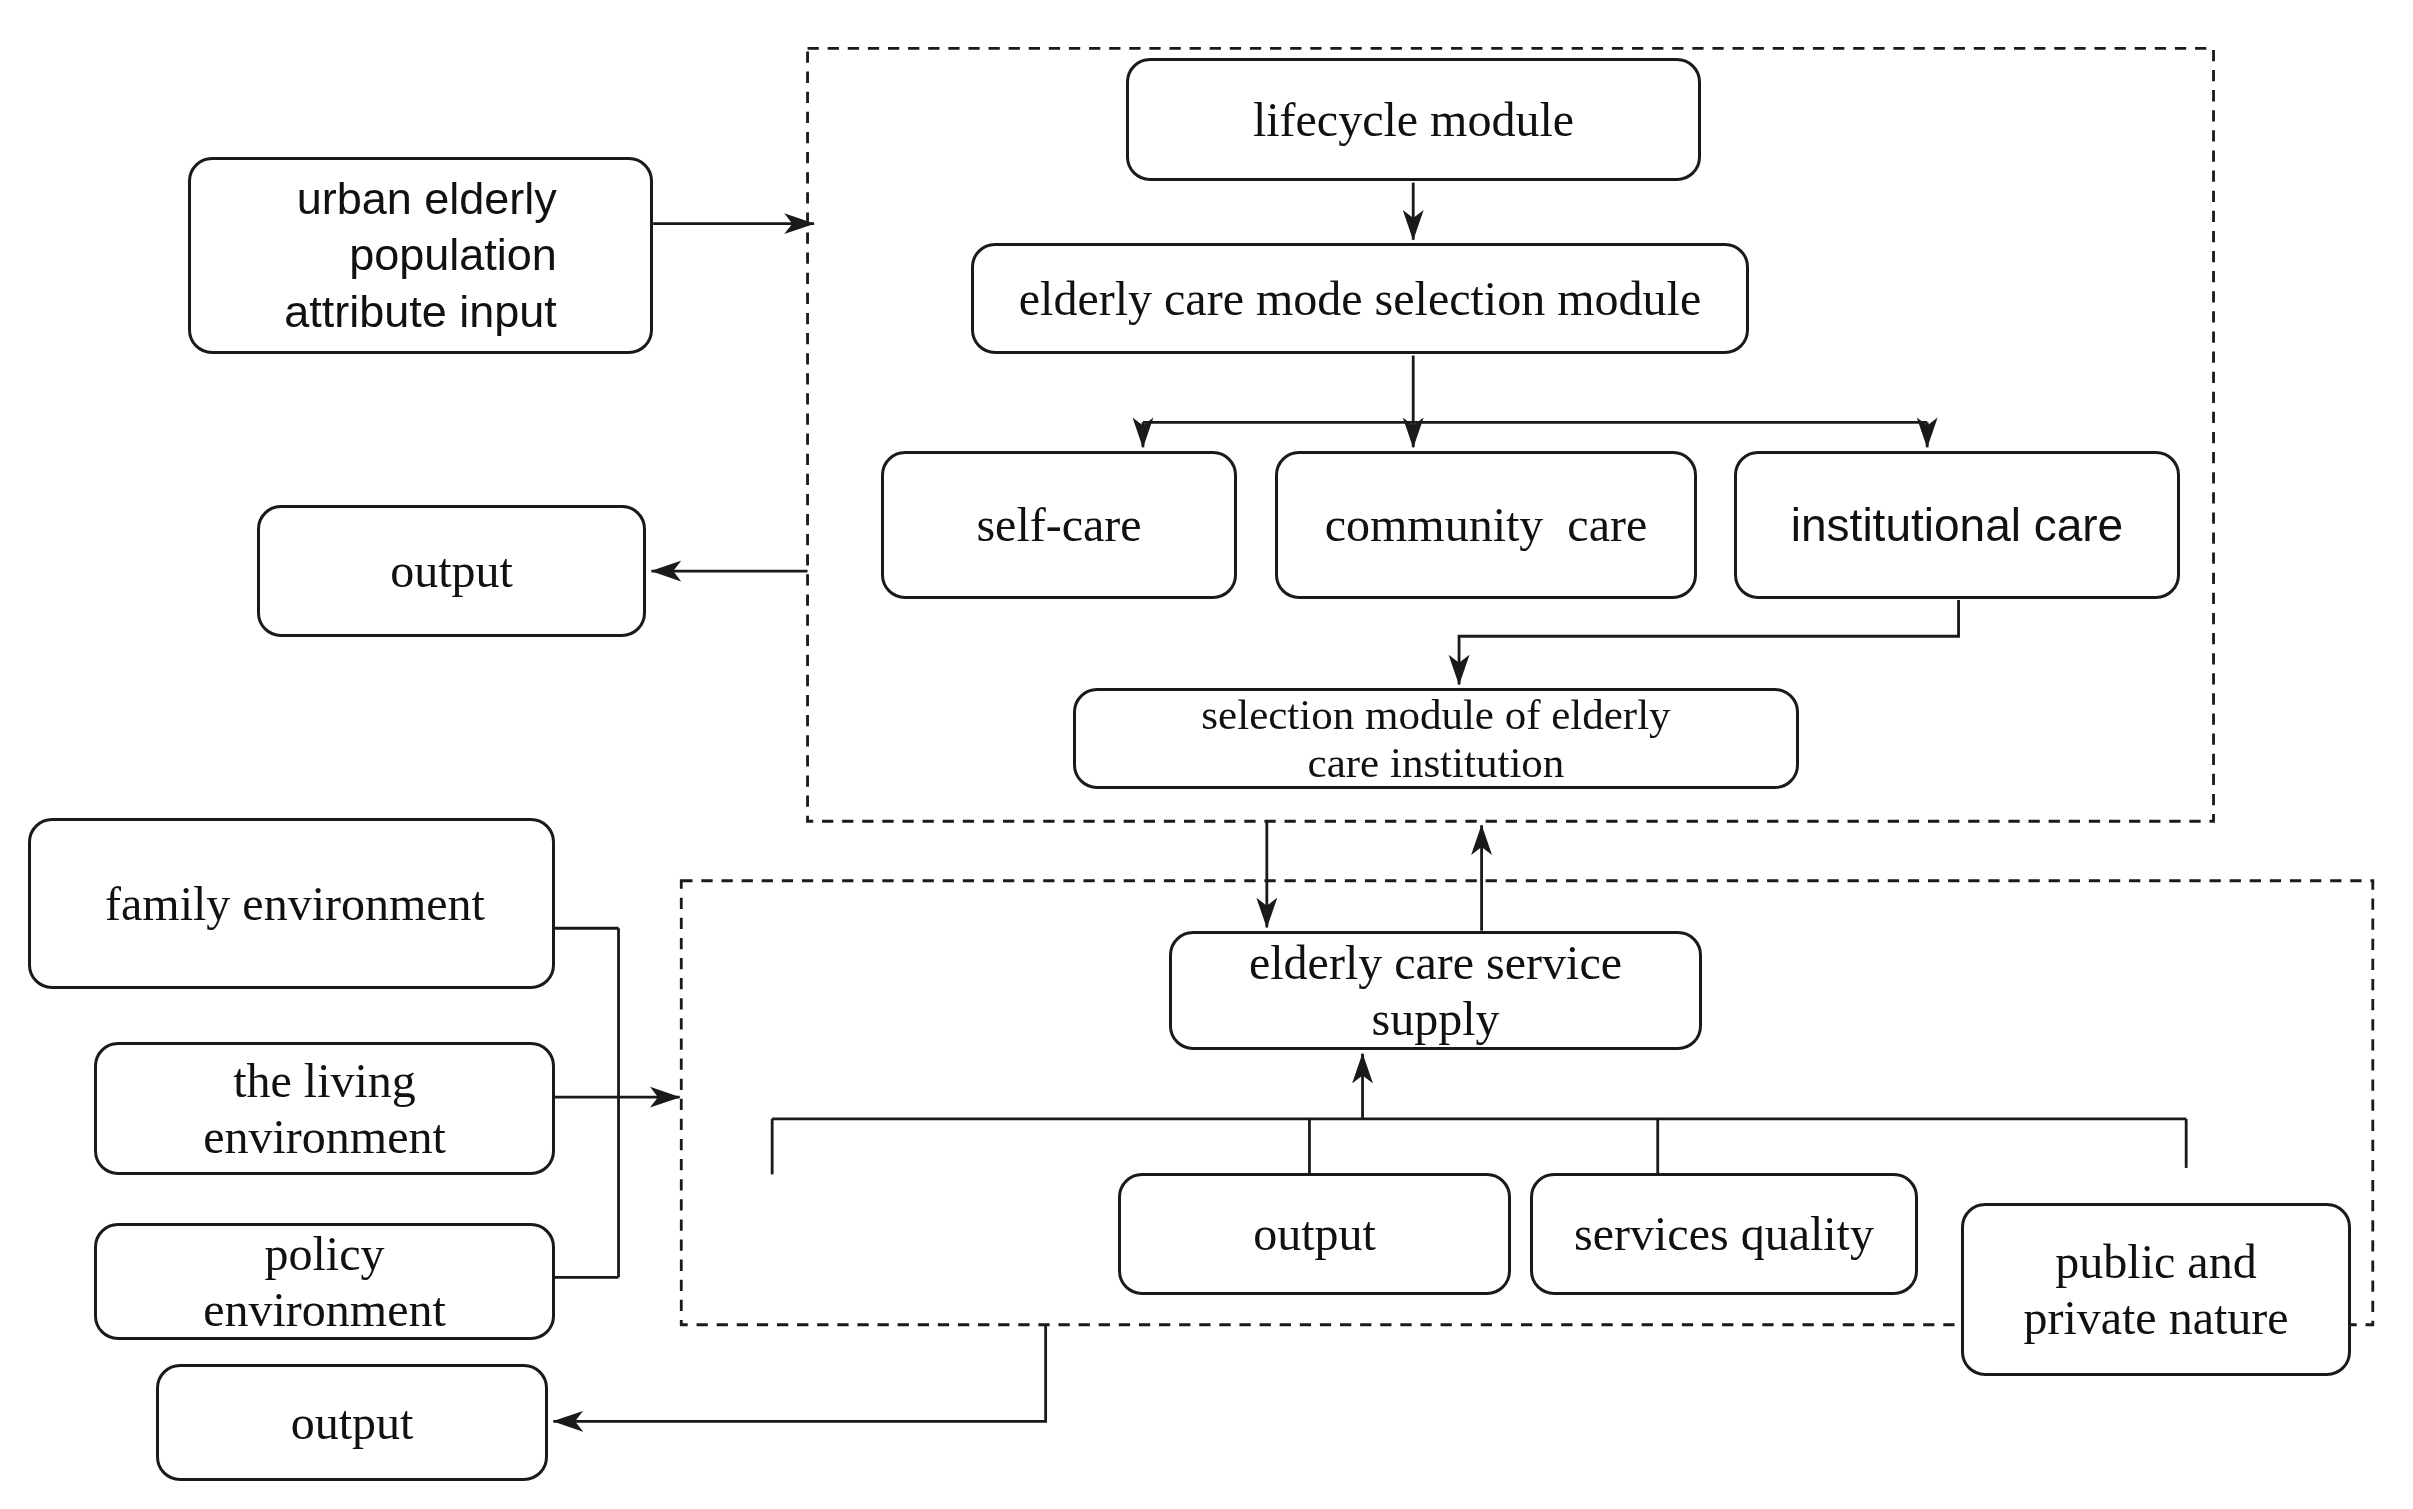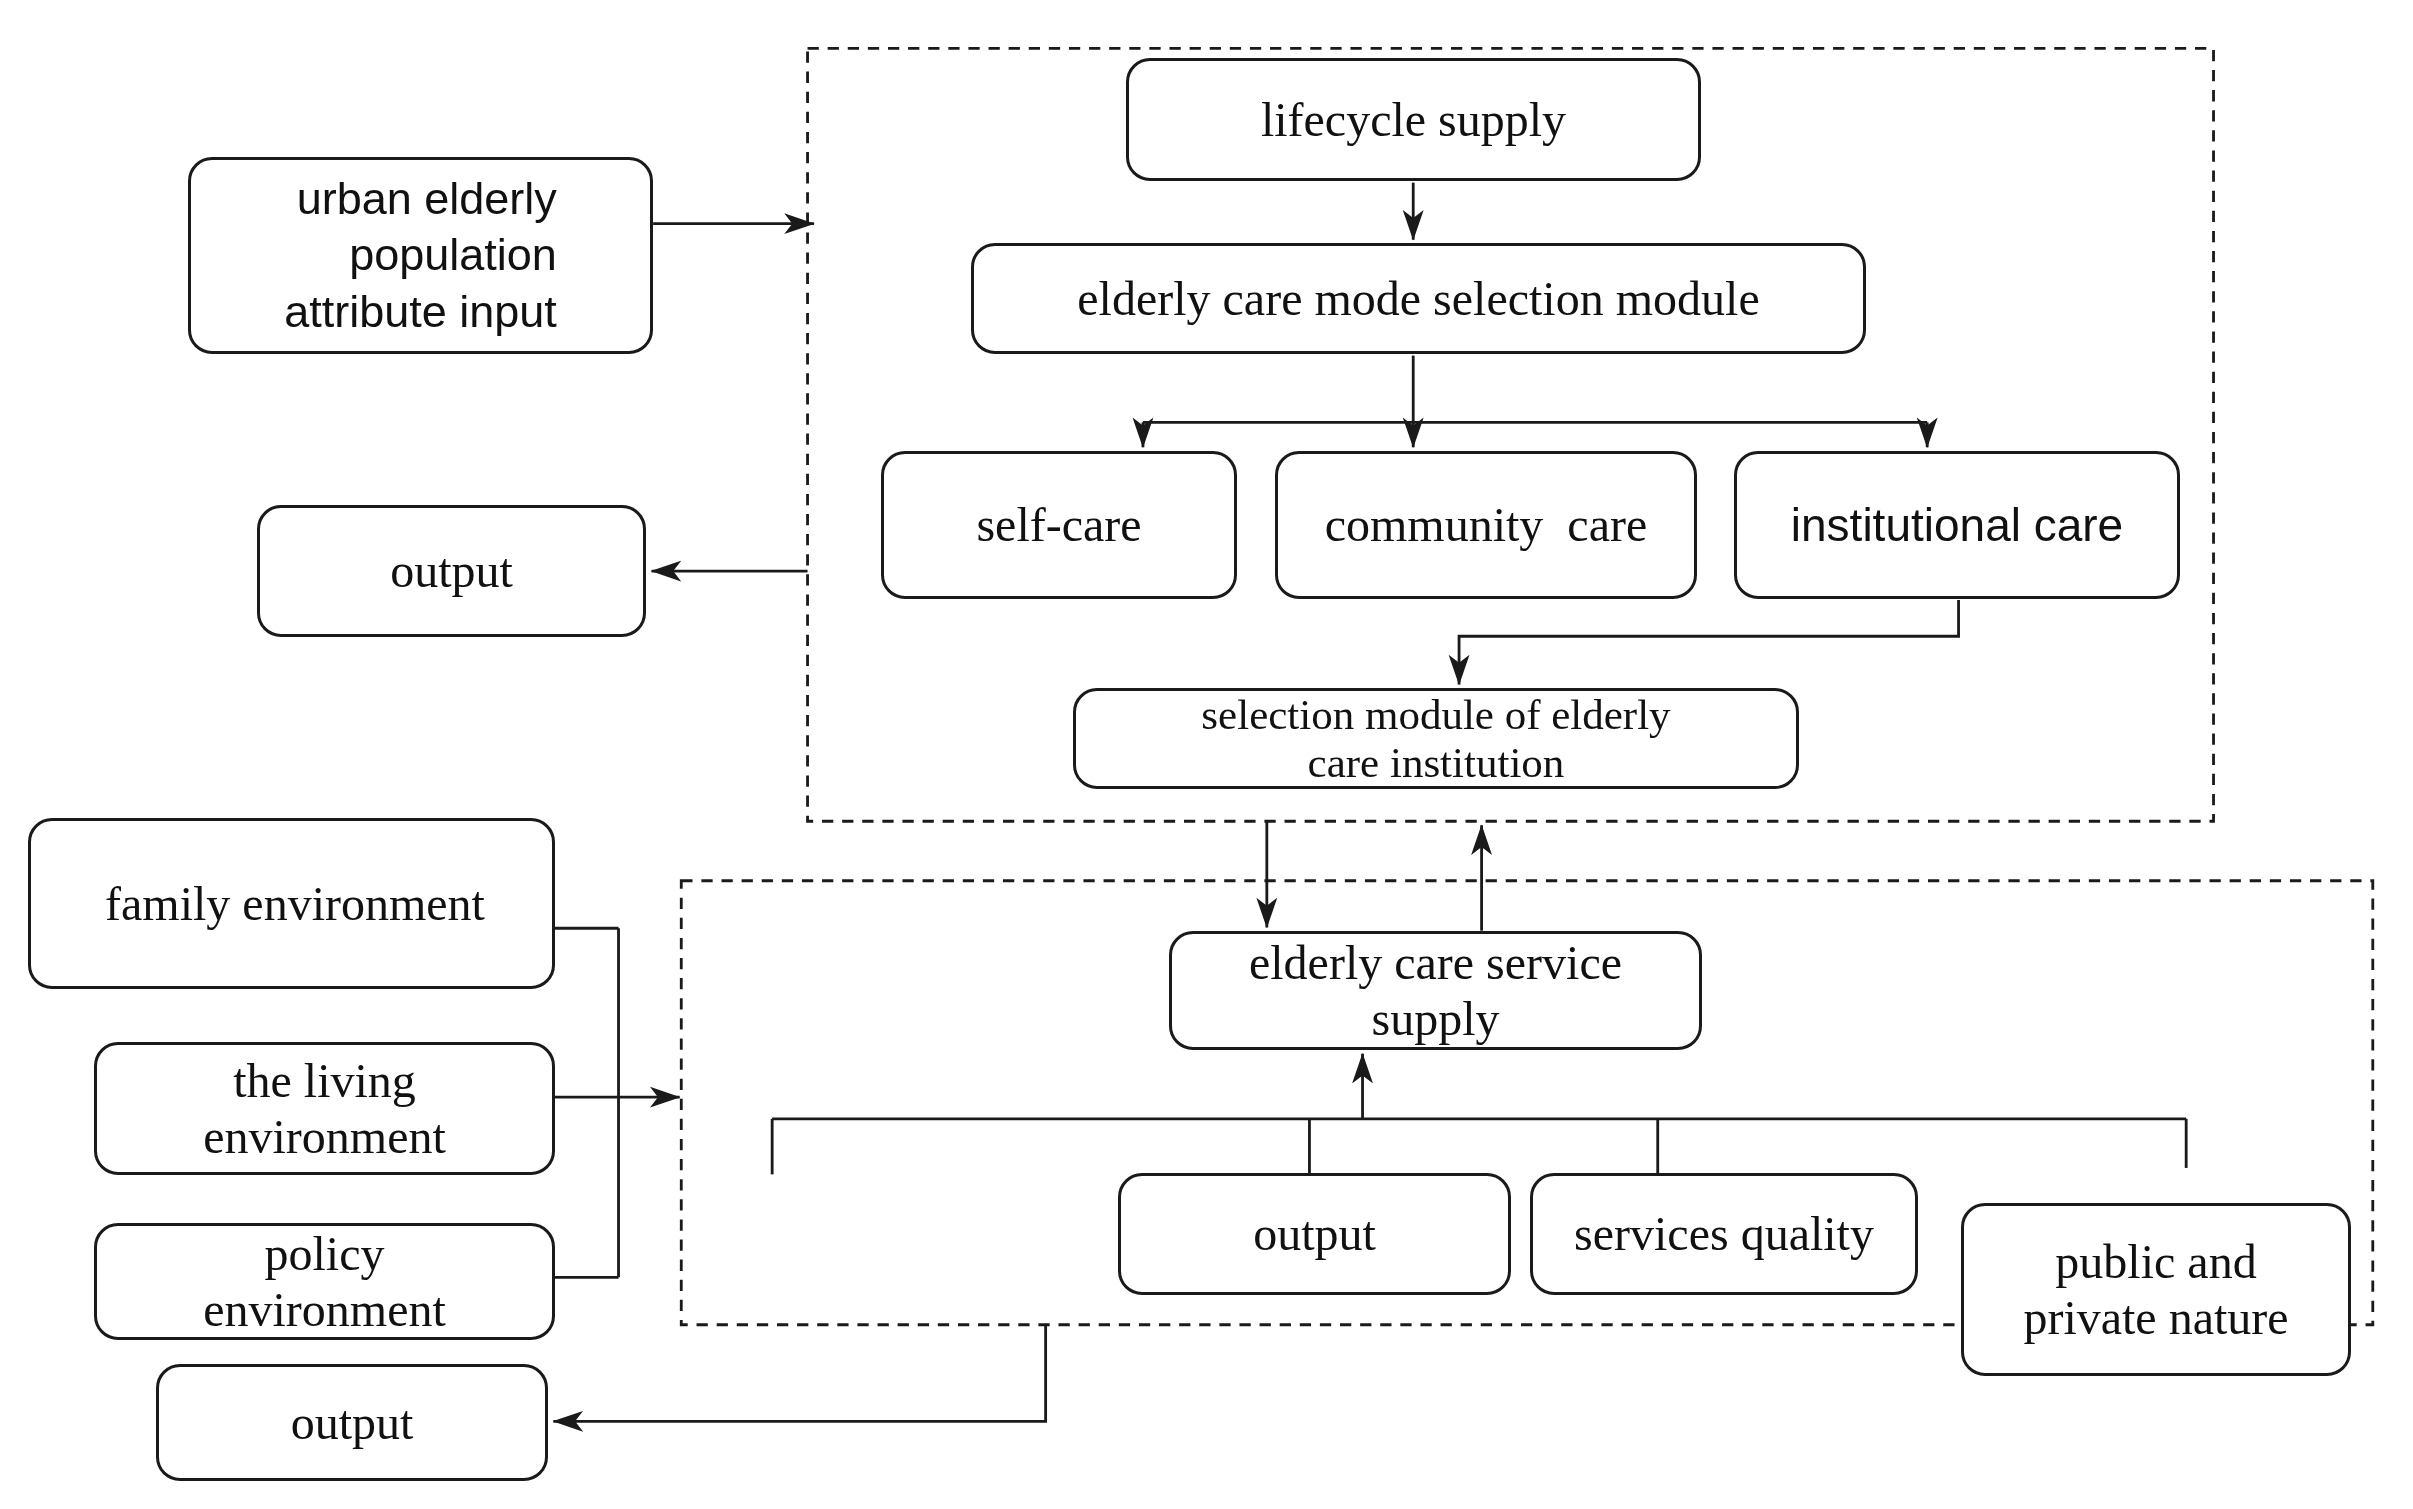--- a/index.html
+++ b/index.html
@@ -26,21 +26,21 @@
     white-space: pre-wrap;
     line-height: 1.15;
     font-size: 48px;
   }
   .serif { font-family: "Liberation Serif", serif; }
   .sans  { font-family: "Liberation Sans", sans-serif; text-align: right; }
 
   #b-urban        { left: 188px;  top: 157px;  width: 465px;  height: 197px; font-size: 45px; line-height: 1.25; }
   #b-output-top   { left: 257px;  top: 505px;  width: 389px;  height: 132px; }
   #b-lifecycle    { left: 1126px; top: 58px;   width: 575px;  height: 123px; }
-  #b-mode         { left: 971px; top: 243px;  width: 895px; height: 111px; }
+  #b-mode         { left: 971px; top: 243px;  width: 778px; height: 111px; }
   #b-selfcare     { left: 881px; top: 451px;  width: 356px;  height: 148px; }
   #b-community    { left: 1275px; top: 451px;  width: 422px;  height: 148px; }
   #b-institutional{ left: 1734px; top: 451px;  width: 446px;  height: 148px; font-size: 46px; }
   #b-selection    { left: 1073px; top: 688px;  width: 726px;  height: 101px; font-size: 43px; line-height: 1.1; }
   #b-supply       { left: 1169px; top: 931px; width: 533px;  height: 119px; }
   #b-family       { left: 28px;   top: 818px; width: 527px;  height: 171px; padding-left: 7px; }
   #b-living       { left: 94px;  top: 1042px; width: 461px;  height: 133px; }
   #b-policy       { left: 94px;  top: 1223px; width: 461px;  height: 117px; }
   #b-location     { left: 716px;  top: 1173px; width: 323px;  height: 122px; }
   #b-price        { left: 1118px; top: 1173px; width: 393px;  height: 122px; }
@@ -94,21 +94,21 @@
       <line x1="690" y1="1364" x2="845" y2="1364" marker-end="url(#ah)"></line>
 
       <polyline points="1300,1647 1300,1767 688,1767" marker-end="url(#ah)"></polyline>
     </g>
   </svg>
 
   <div class="box sans" id="b-urban">urban elderly
 population
 attribute input</div>
   <div class="box serif" id="b-output-top">output</div>
-  <div class="box serif" id="b-lifecycle">lifecycle supply</div>
+  <div class="box serif" id="b-lifecycle">lifecycle module</div>
   <div class="box serif" id="b-mode">elderly care mode selection module</div>
   <div class="box serif" id="b-selfcare">self-care</div>
   <div class="box serif" id="b-community">community  care</div>
   <div class="box sans" id="b-institutional">institutional care</div>
   <div class="box serif" id="b-selection">selection module of elderly
 care institution</div>
   <div class="box serif" id="b-supply">elderly care service
 supply</div>
   <div class="box serif" id="b-family">family environment</div>
   <div class="box serif" id="b-living">the living

